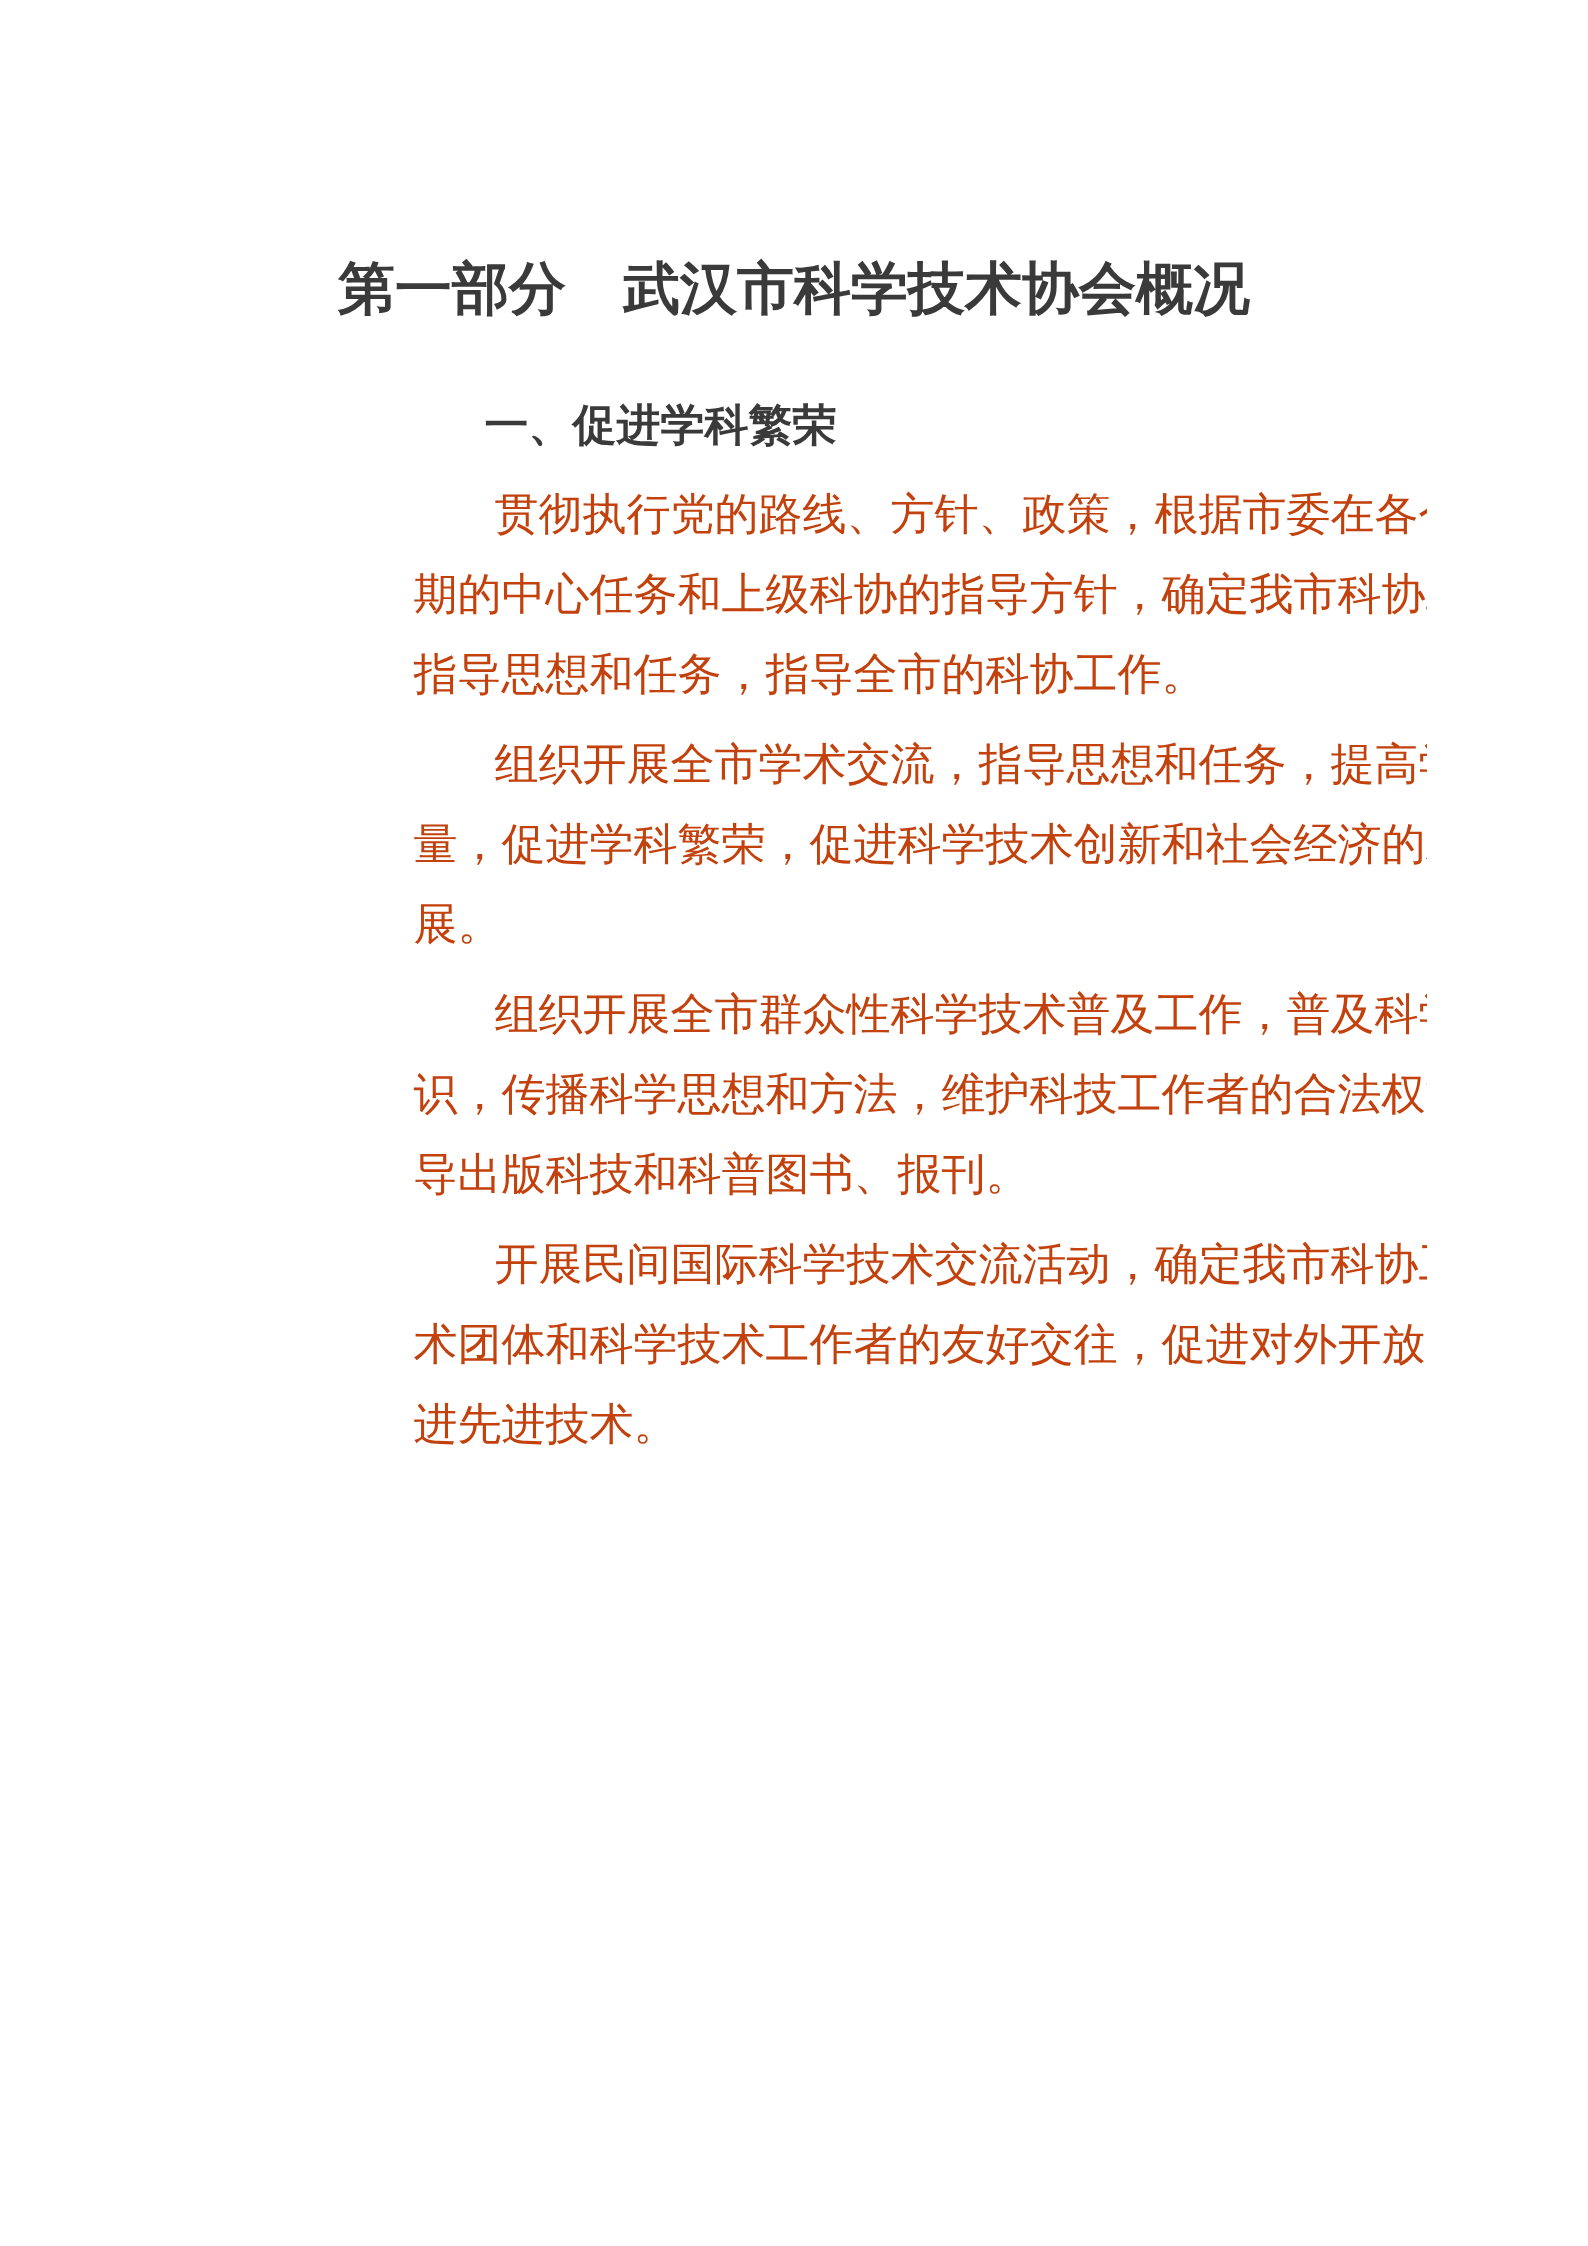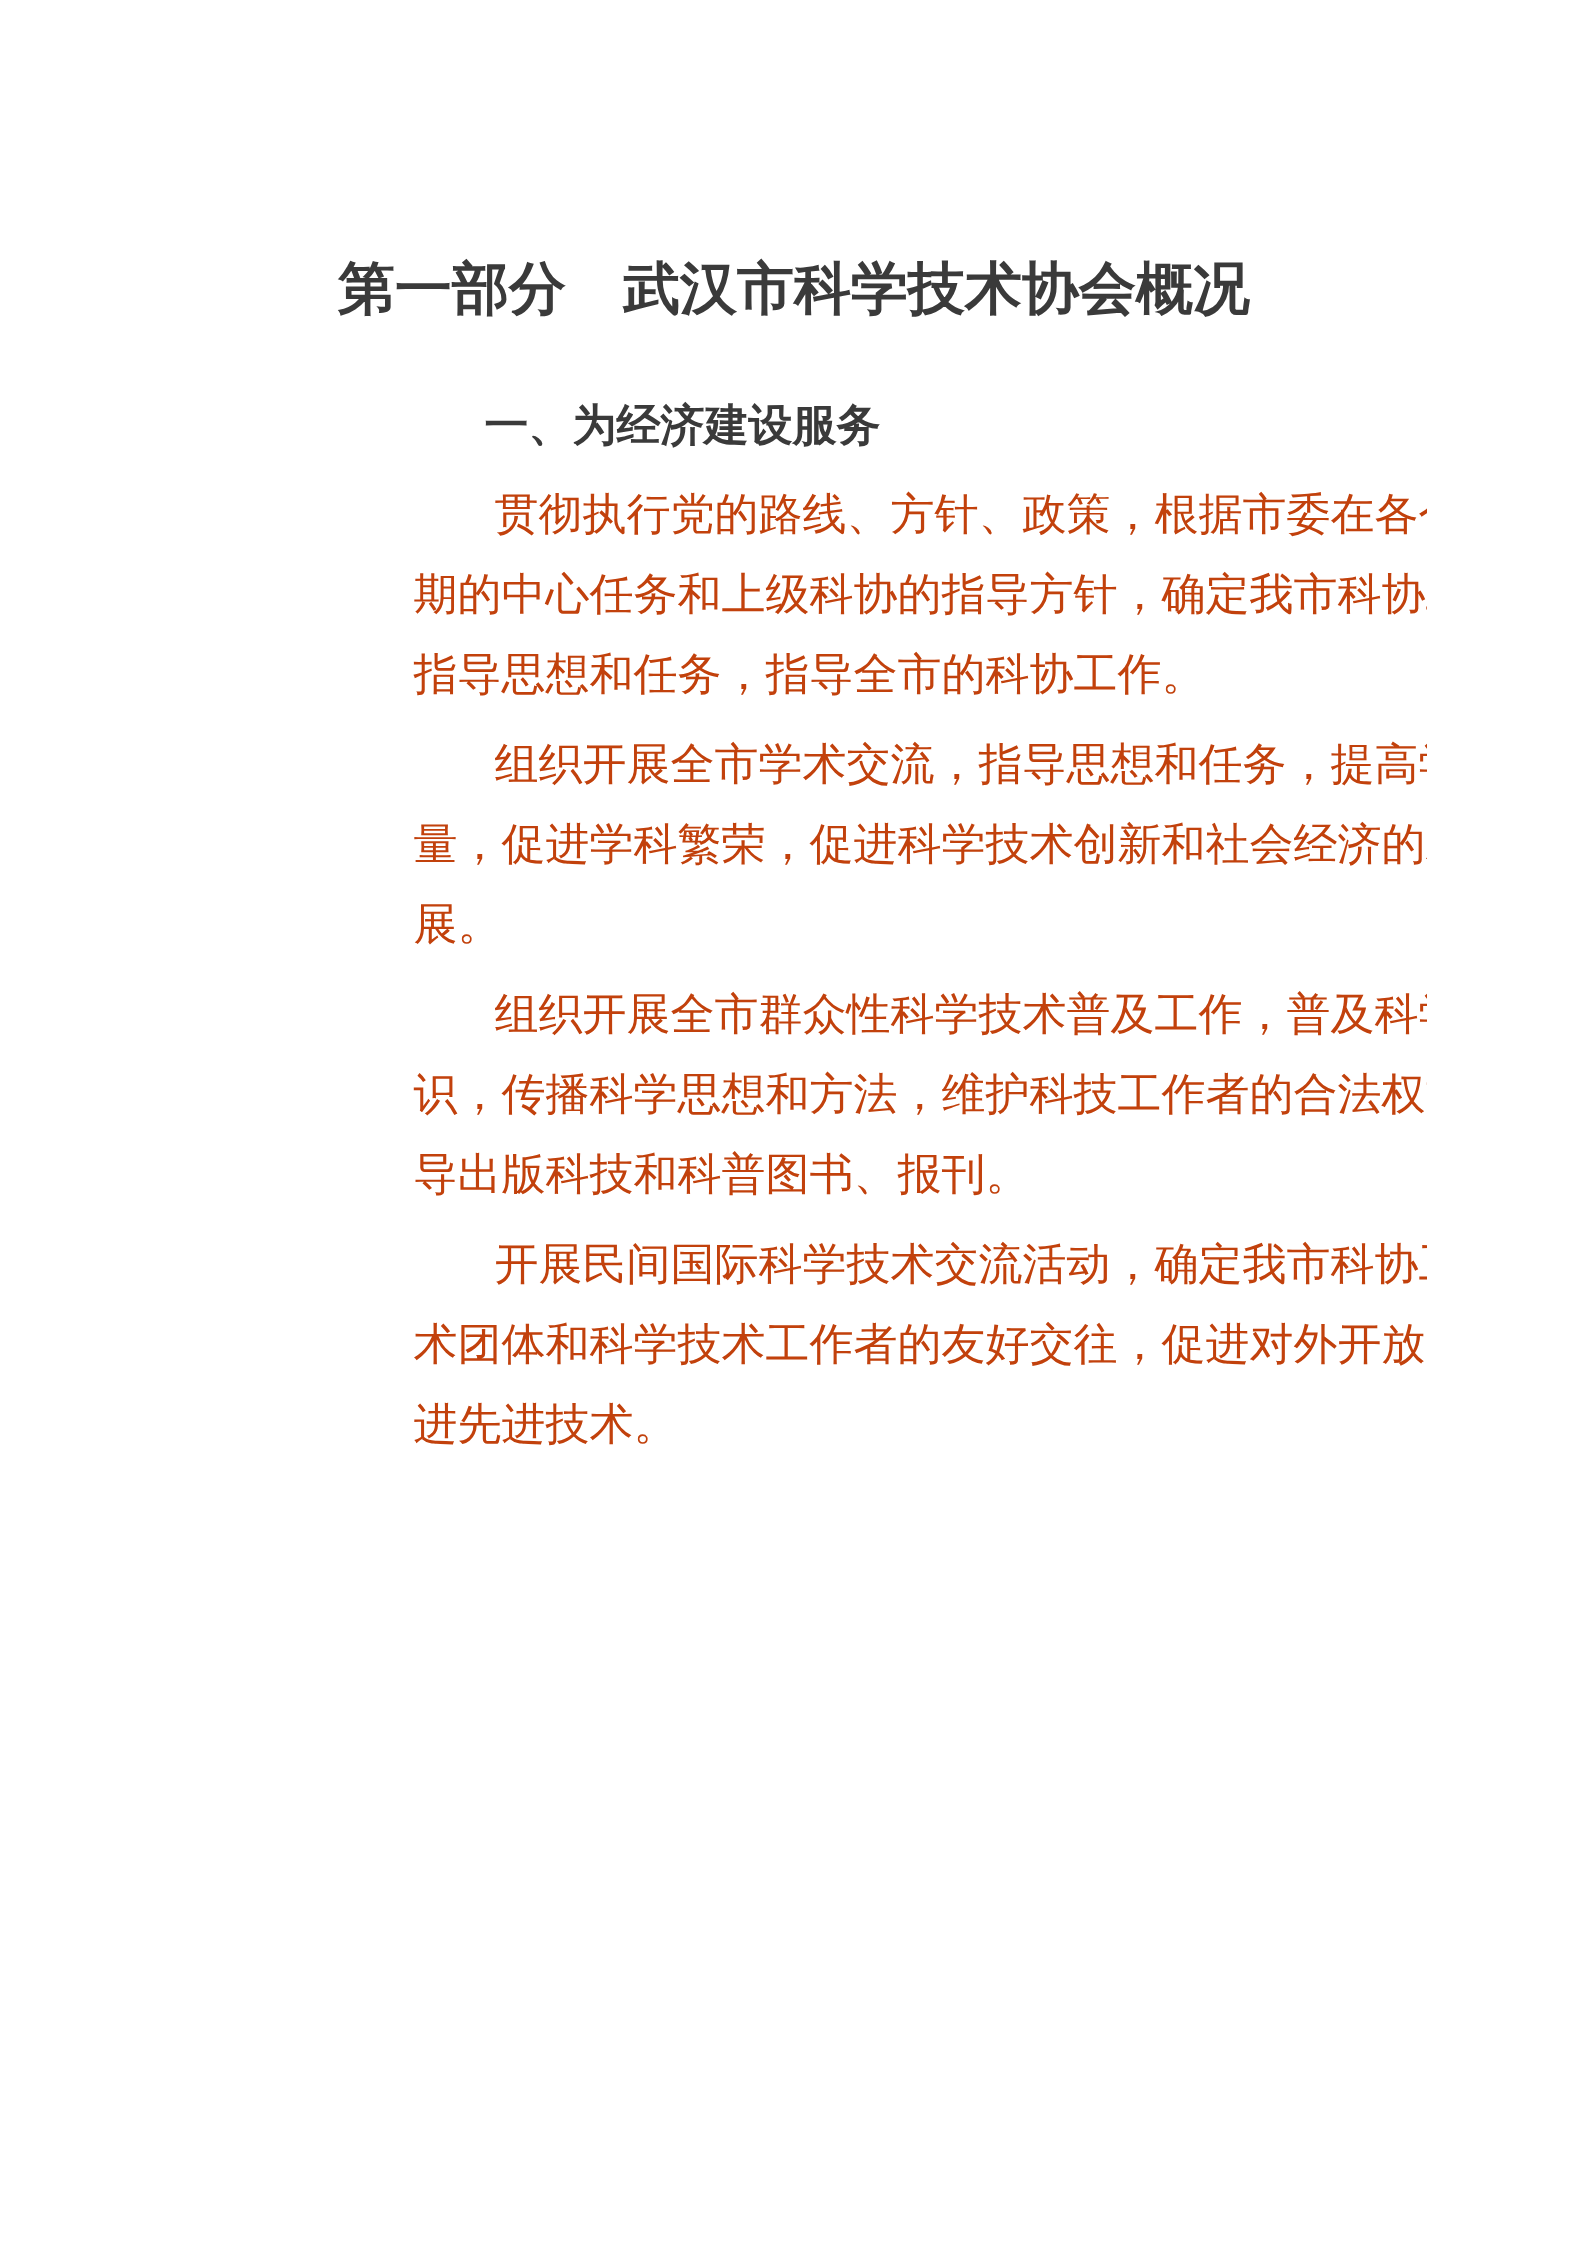--- a/index.html
+++ b/index.html
@@ -52,21 +52,21 @@
     white-space: pre; 
   }
 </style>
 </head>
 <body>
 
 <div class="page">
   <div class="doc-title">第一部分　武汉市科学技术协会概况</div>
 
   <div class="content">
-    <div class="section-heading">一、为经济建设服务</div>
+    <div class="section-heading">一、促进学科繁荣</div>
 
     <div id="paragraphs">
         <p class="para">贯彻执行党的路线、方针、政策，根据市委在各个时
 期的中心任务和上级科协的指导方针，确定我市科协工作
 指导思想和任务，指导全市的科协工作。</p>
         <p class="para">组织开展全市学术交流，指导思想和任务，提高学术质
 量，促进学科繁荣，促进科学技术创新和社会经济的发
 展。</p>
         <p class="para">组织开展全市群众性科学技术普及工作，普及科学知
 识，传播科学思想和方法，维护科技工作者的合法权益，指

